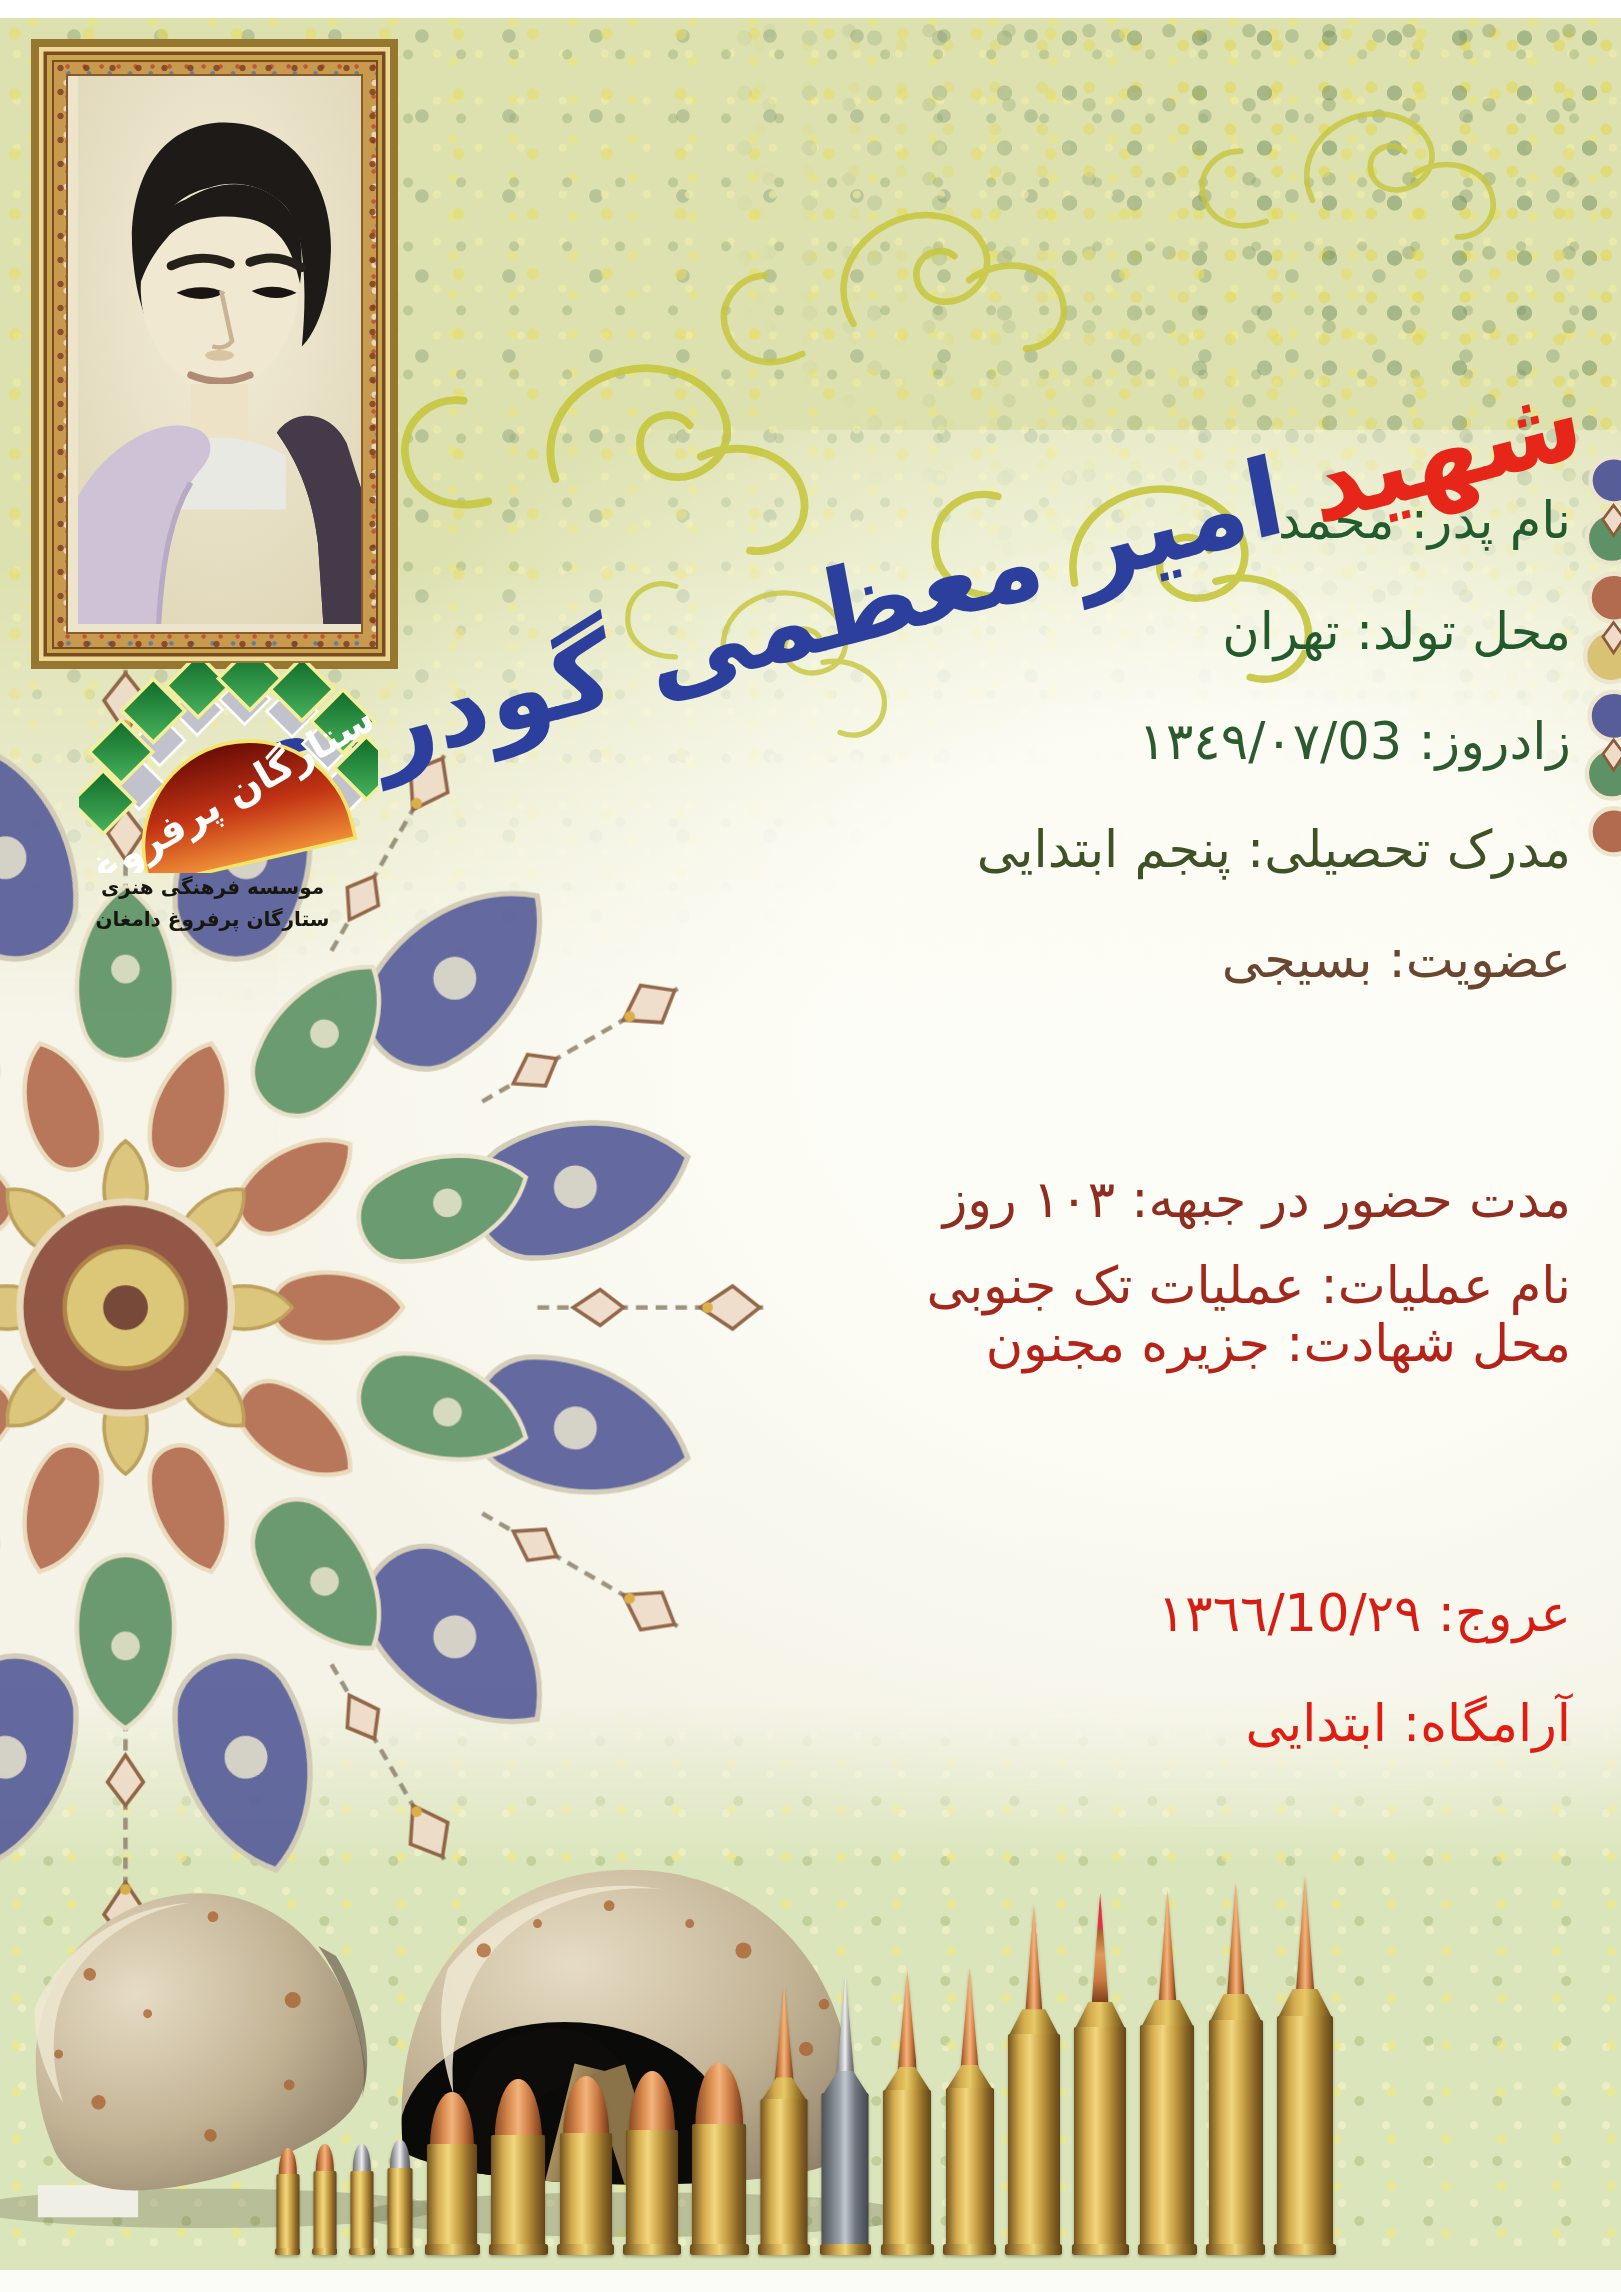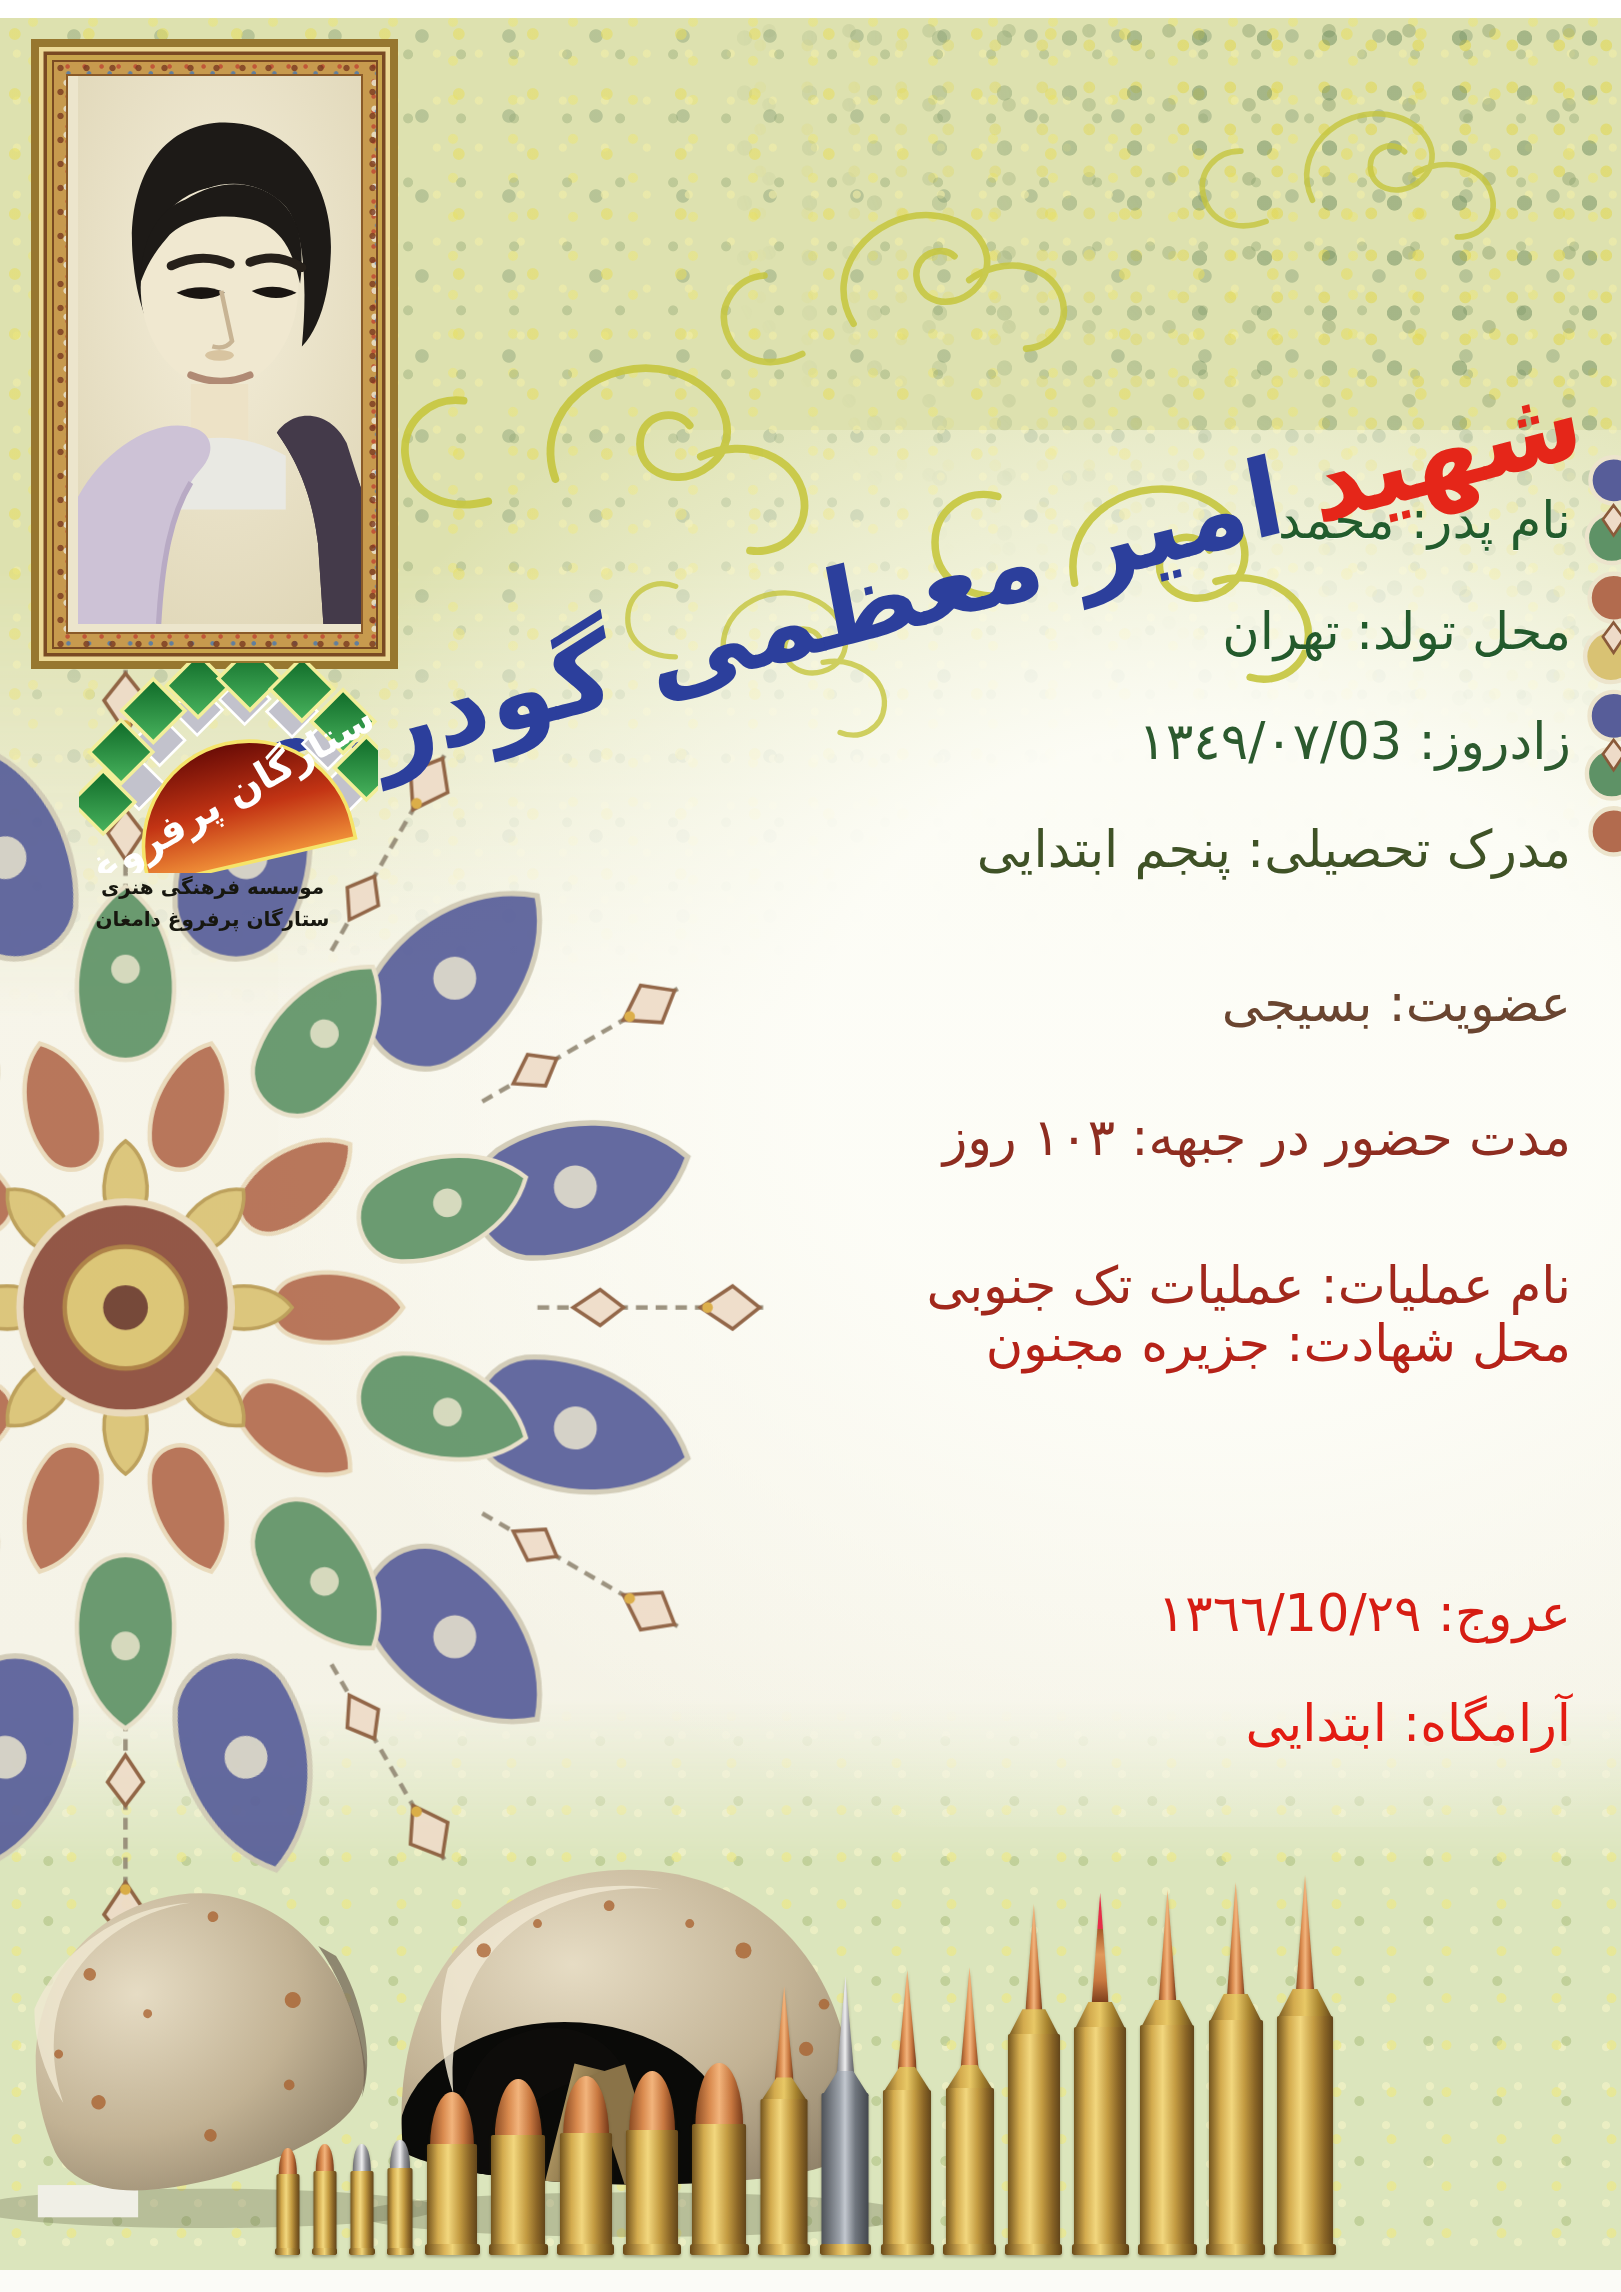--- a/index.html
+++ b/index.html
@@ -302,22 +302,22 @@
   </div>
 
   <div class="title">
     <span class="shahid" style="color: rgb(229, 38, 25);">شهید</span><span style="color: rgb(44, 63, 156);">امیر معظمی گودرزی</span>
   </div>
 
   <div class="info-line" style="top: 491px; color: rgb(34, 92, 45);">نام پدر: محمد</div>
   <div class="info-line" style="top: 602px; color: rgb(35, 90, 44);">محل تولد: تهران</div>
   <div class="info-line" style="top: 712px; color: rgb(44, 90, 46);">زادروز: ١٣٤٩/٠٧/03</div>
   <div class="info-line" style="top: 820px; color: rgb(63, 82, 38);">مدرک تحصیلی: پنجم ابتدایی</div>
-  <div class="info-line" style="top: 930px; color: rgb(106, 69, 48); margin-top: 44px;">عضویت: بسیجی</div>
-  <div class="info-line" style="top: 1108px; color: rgb(142, 45, 32);">مدت حضور در جبهه: ١٠٣ روز</div>
+  <div class="info-line" style="top: 930px; color: rgb(106, 69, 48);">عضویت: بسیجی</div>
+  <div class="info-line" style="top: 1170px; color: rgb(142, 45, 32);">مدت حضور در جبهه: ١٠٣ روز</div>
   <div class="info-line" style="top: 1256px; color: rgb(161, 40, 28);">نام عملیات: عملیات تک جنوبی</div>
   <div class="info-line" style="top: 1314px; color: rgb(181, 34, 24);">محل شهادت: جزیره مجنون</div>
   <div class="info-line" style="top: 1584px; color: rgb(214, 29, 19);">عروج: ١٣٦٦/10/٢٩</div>
   <div class="info-line" style="top: 1694px; color: rgb(227, 28, 18);">آرامگاه: ابتدایی</div>
 
   <svg class="helmets" width="1111" height="394" viewBox="0 0 1240 440">
     <defs>
       <radialGradient id="hm1" cx="0.38" cy="0.3" r="0.9">
           <stop offset="0" stop-color="#e6dcc4"></stop>
           <stop offset="0.55" stop-color="#c2b294"></stop>

